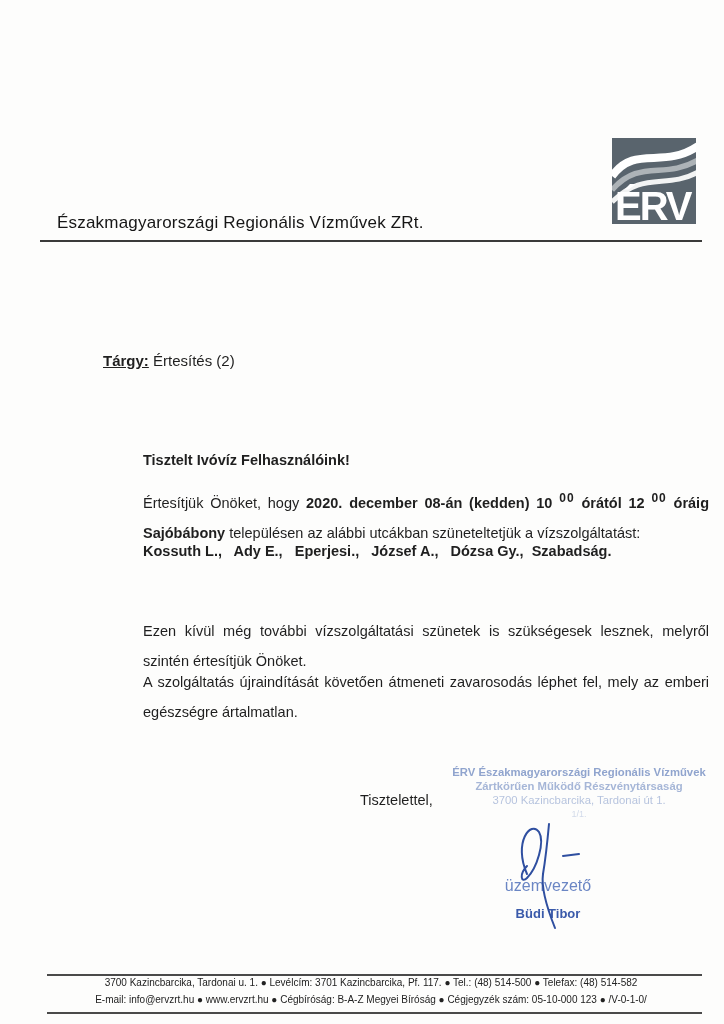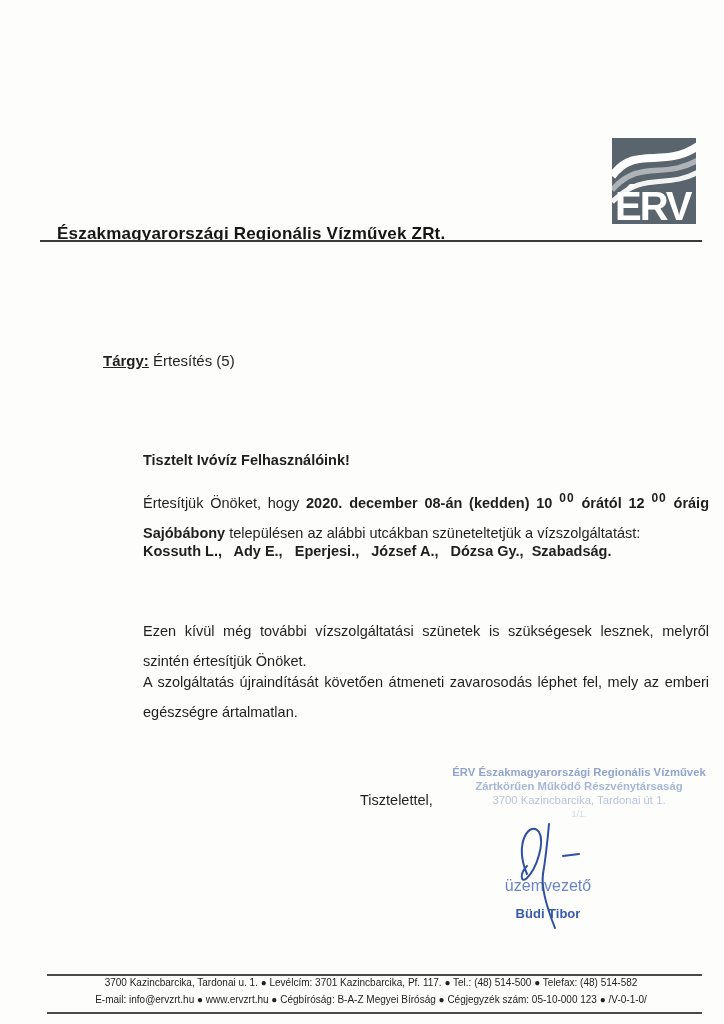--- a/index.html
+++ b/index.html
@@ -2,21 +2,21 @@
 <html><head>
 <meta charset="utf-8">
 <style>
   html,body{margin:0;padding:0;background:#e8e8e8;}
   .page{
     position:relative;width:724px;height:1024px;margin:0 auto;
     background:#fdfdfc;overflow:hidden;
     font-family:"Liberation Sans", sans-serif;color:#1f1f1f;
   }
   
-  .company-name{position:absolute;left:57px;top:224px;font-size:17px;font-weight:bold;color:#161616;letter-spacing:.2px;}
+  .company-name{position:absolute;left:57px;top:213px;font-size:17px;font-weight:normal;color:#161616;letter-spacing:.2px;}
   .header-rule{position:absolute;left:40px;top:240px;width:662px;height:2px;background:#3a3a3a;}
   .logo{position:absolute;left:606px;top:136px;}
   
   .subject{position:absolute;left:103px;top:352px;font-size:15px;}
   .subject .lbl{font-weight:bold;text-decoration:underline;}
   
   .bodycol{position:absolute;left:103px;width:566px;font-size:14.5px;line-height:30px;margin-left:40px;}
   .salutation{top:445px;font-weight:bold;}
   .para{text-align:justify;}
   .p1{top:483px;}
@@ -71,21 +71,21 @@
     <g clip-path="url(#clip-sq)">
       <path d="M6,40 C30,8 56,34 92,10" stroke="#ffffff" stroke-width="8" fill="none"></path>
       <path d="M6,54 C34,22 58,44 92,24" stroke="#adb3b7" stroke-width="5.5" fill="none"></path>
       <path d="M6,66 C38,34 60,54 92,36" stroke="#f2f3f3" stroke-width="5" fill="none"></path>
     </g>
     <text x="9" y="84" clip-path="url(#clip-sq)" font-family="Liberation Sans, sans-serif" font-weight="bold" font-size="40" letter-spacing="-2" fill="#ffffff">ÉRV</text>
     <text x="9" y="84" clip-path="url(#clip-out)" font-family="Liberation Sans, sans-serif" font-weight="bold" font-size="40" letter-spacing="-2" fill="#59646d">ÉRV</text>
   </svg>
 
   <div class="subject">
-    <span class="lbl">Tárgy:</span><span> Értesítés (5)</span>
+    <span class="lbl">Tárgy:</span><span> Értesítés (2)</span>
   </div>
 
   <div class="bodycol salutation">Tisztelt Ivóvíz Felhasználóink!</div>
 
   <div class="bodycol para p1"><span>Értesítjük Önöket, hogy </span><b>2020. december 08-án (kedden) 10 </b><sup class="small">00</sup><b> órától 12 </b><sup class="small">00</sup><b> óráig </b><b>Sajóbábony</b><span> településen az alábbi utcákban szüneteltetjük a vízszolgáltatást:</span></div>
 
   <div class="bodycol streets">Kossuth L.,   Ady E.,   Eperjesi.,   József A.,   Dózsa Gy.,  Szabadság.</div>
 
 
   <div class="bodycol para p3">Ezen kívül még további vízszolgáltatási szünetek is szükségesek lesznek, melyről szintén értesítjük Önöket.</div>

